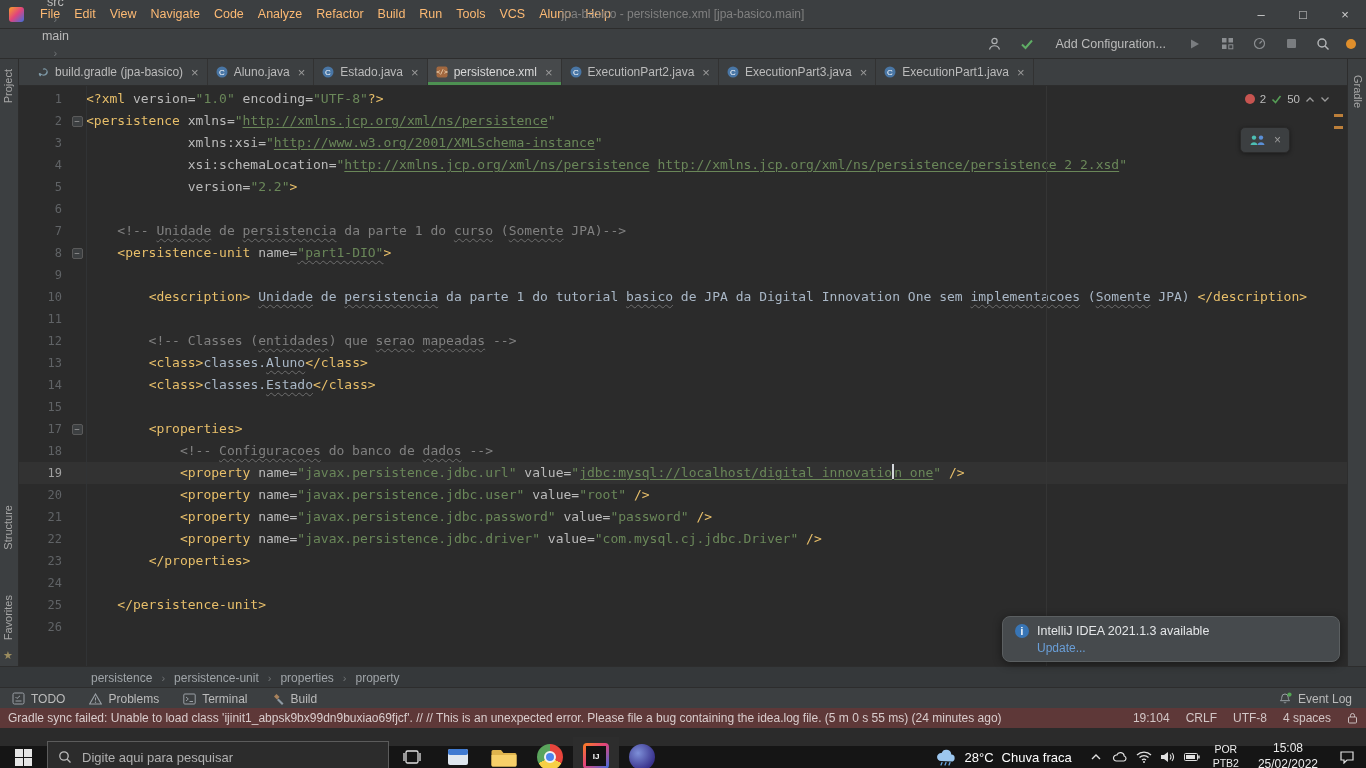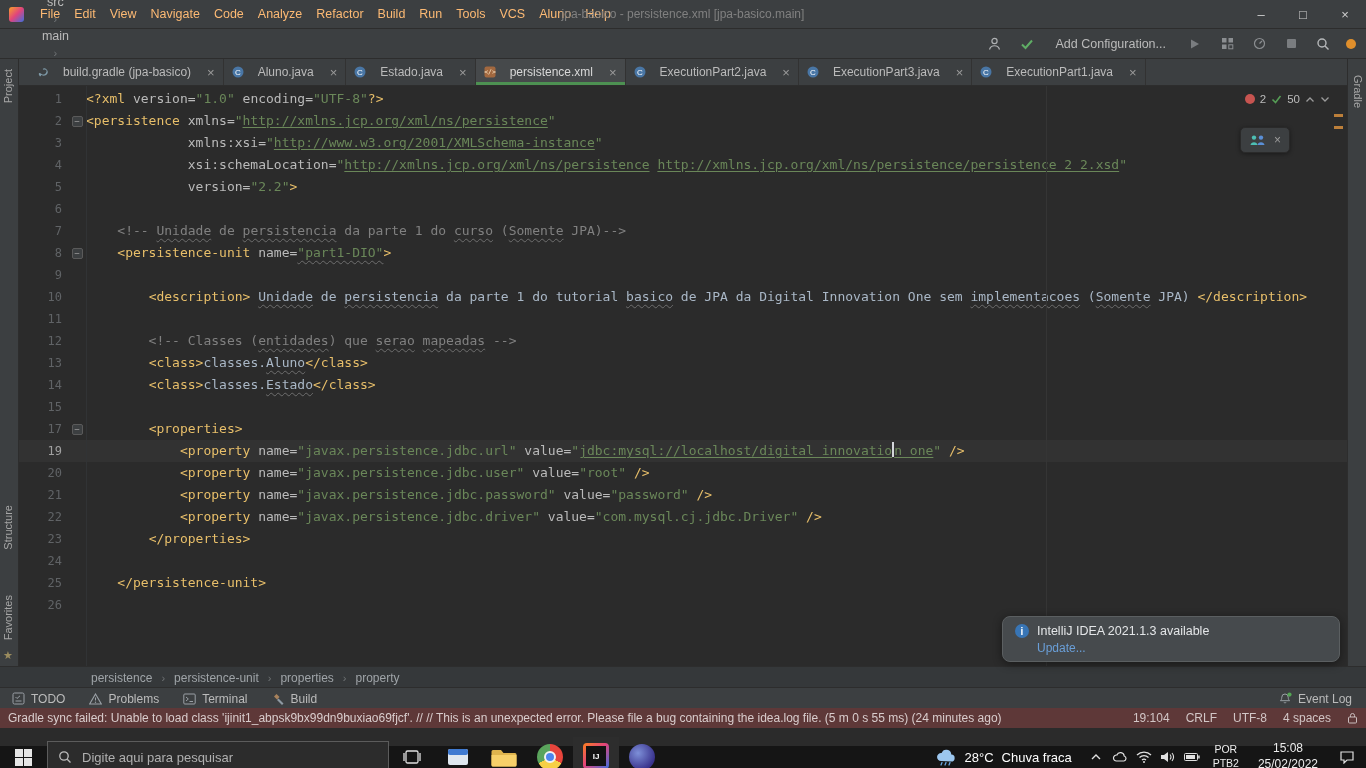--- a/index.html
+++ b/index.html
@@ -24,21 +24,21 @@
   .crumb-sep{color:#6f7375;font-size:11px;padding:0 2px;}
   .crumb-ficon{display:inline-flex;align-items:center;margin-right:2px;}
   .toolbar-right{margin-left:auto;display:flex;align-items:center;gap:14px;padding-right:10px;}
   .tb-icon{display:inline-flex;align-items:center;justify-content:center;width:18px;height:18px;}
   .addcfg{font-size:12.5px;color:#bbbbbb;padding:2px 6px;}
   .upd-dot{width:10px;height:10px;border-radius:50%;background:var(--update-orange,#e08f2c);display:inline-block;}
 
   
   .tabbar{position:absolute;top:59px;left:18px;right:18px;height:26px;background:#3c3f41;
           display:flex;align-items:stretch;border-bottom:1px solid #2d2d2d;padding-left:10px;}
-  .tab{display:flex;align-items:center;gap:14px;padding:0 8px;font-size:12px;color:#bbbbbb;
+  .tab{display:flex;align-items:center;gap:6px;padding:0 8px;font-size:12px;color:#bbbbbb;
        border-right:1px solid #323232;position:relative;}
   .tab.active{background:#46494b;color:#d8d8d8;}
   .tab.active::after{content:"";position:absolute;left:0;right:0;bottom:0;height:3px;
        background:var(--accent-green,#4d9152);}
   .tab-ficon{display:inline-flex;align-items:center;}
   .tab-close{color:#9b9b9b;font-size:13px;margin-left:2px;}
 
   
   .strip{position:absolute;top:59px;bottom:102px;width:18px;background:#3c3f41;z-index:3;}
   .strip.left{left:0;border-right:1px solid #2d2d2d;}
@@ -331,20 +331,21 @@
         <div class="line"><span class="lnum">7</span><span class="foldc"></span><span class="lcode"><span class="sg-com">    &lt;!-- </span><span class="sg-comw">Unidade</span><span class="sg-com"> de </span><span class="sg-comw">persistencia</span><span class="sg-com"> da parte 1 do </span><span class="sg-comw">curso</span><span class="sg-com"> (</span><span class="sg-comw">Somente</span><span class="sg-com"> JPA)--&gt;</span></span></div>
         <div class="line"><span class="lnum">8</span><span class="foldc"><span class="fold-icon">−</span></span><span class="lcode"><span class="sg-txt">    </span><span class="sg-tag">&lt;persistence-unit </span><span class="sg-attr">name=</span><span class="sg-strw">"part1-DIO"</span><span class="sg-tag">&gt;</span></span></div>
         <div class="line"><span class="lnum">9</span><span class="foldc"></span><span class="lcode"></span></div>
         <div class="line"><span class="lnum">10</span><span class="foldc"></span><span class="lcode"><span class="sg-txt">        </span><span class="sg-tag">&lt;description&gt;</span><span class="sg-txt"> </span><span class="sg-txtw">Unidade</span><span class="sg-txt"> de </span><span class="sg-txtw">persistencia</span><span class="sg-txt"> da parte 1 do tutorial </span><span class="sg-txtw">basico</span><span class="sg-txt"> de JPA da Digital Innovation One sem </span><span class="sg-txtw">implementacoes</span><span class="sg-txt"> (</span><span class="sg-txtw">Somente</span><span class="sg-txt"> JPA) </span><span class="sg-tag">&lt;/description&gt;</span></span></div>
         <div class="line"><span class="lnum">11</span><span class="foldc"></span><span class="lcode"></span></div>
         <div class="line"><span class="lnum">12</span><span class="foldc"></span><span class="lcode"><span class="sg-com">        &lt;!-- Classes (</span><span class="sg-comw">entidades</span><span class="sg-com">) que </span><span class="sg-comw">serao</span><span class="sg-com"> </span><span class="sg-comw">mapeadas</span><span class="sg-com"> --&gt;</span></span></div>
         <div class="line"><span class="lnum">13</span><span class="foldc"></span><span class="lcode"><span class="sg-txt">        </span><span class="sg-tag">&lt;class&gt;</span><span class="sg-txt">classes.</span><span class="sg-txtw">Aluno</span><span class="sg-tag">&lt;/class&gt;</span></span></div>
         <div class="line"><span class="lnum">14</span><span class="foldc"></span><span class="lcode"><span class="sg-txt">        </span><span class="sg-tag">&lt;class&gt;</span><span class="sg-txt">classes.</span><span class="sg-txtw">Estado</span><span class="sg-tag">&lt;/class&gt;</span></span></div>
         <div class="line"><span class="lnum">15</span><span class="foldc"></span><span class="lcode"></span></div>
         <div class="line"><span class="lnum">17</span><span class="foldc"><span class="fold-icon">−</span></span><span class="lcode"><span class="sg-txt">        </span><span class="sg-tag">&lt;properties&gt;</span></span></div>
+        <div class="line"><span class="lnum">18</span><span class="foldc"></span><span class="lcode"><span class="sg-com">            &lt;!-- </span><span class="sg-comw">Configuracoes</span><span class="sg-com"> do banco de </span><span class="sg-comw">dados</span><span class="sg-com"> --&gt;</span></span></div>
         <div class="line active"><span class="lnum">19</span><span class="foldc"></span><span class="lcode"><span class="sg-txt">            </span><span class="sg-tag">&lt;property </span><span class="sg-attr">name=</span><span class="sg-str">"javax.persistence.jdbc.url"</span><span class="sg-attr"> value=</span><span class="sg-str">"</span><span class="sg-url">jdbc:mysql://localhost/digital_innovatio</span><span class="caret"></span><span class="sg-url">n_one</span><span class="sg-str">" </span><span class="sg-tag">/&gt;</span></span></div>
         <div class="line"><span class="lnum">20</span><span class="foldc"></span><span class="lcode"><span class="sg-txt">            </span><span class="sg-tag">&lt;property </span><span class="sg-attr">name=</span><span class="sg-str">"javax.persistence.jdbc.user"</span><span class="sg-attr"> value=</span><span class="sg-str">"root" </span><span class="sg-tag">/&gt;</span></span></div>
         <div class="line"><span class="lnum">21</span><span class="foldc"></span><span class="lcode"><span class="sg-txt">            </span><span class="sg-tag">&lt;property </span><span class="sg-attr">name=</span><span class="sg-str">"javax.persistence.jdbc.password"</span><span class="sg-attr"> value=</span><span class="sg-str">"password" </span><span class="sg-tag">/&gt;</span></span></div>
         <div class="line"><span class="lnum">22</span><span class="foldc"></span><span class="lcode"><span class="sg-txt">            </span><span class="sg-tag">&lt;property </span><span class="sg-attr">name=</span><span class="sg-str">"javax.persistence.jdbc.driver"</span><span class="sg-attr"> value=</span><span class="sg-str">"com.mysql.cj.jdbc.Driver" </span><span class="sg-tag">/&gt;</span></span></div>
         <div class="line"><span class="lnum">23</span><span class="foldc"></span><span class="lcode"><span class="sg-txt">        </span><span class="sg-tag">&lt;/properties&gt;</span></span></div>
         <div class="line"><span class="lnum">24</span><span class="foldc"></span><span class="lcode"></span></div>
         <div class="line"><span class="lnum">25</span><span class="foldc"></span><span class="lcode"><span class="sg-txt">    </span><span class="sg-tag">&lt;/persistence-unit&gt;</span></span></div>
         <div class="line"><span class="lnum">26</span><span class="foldc"></span><span class="lcode"></span></div>
       </div>
 

